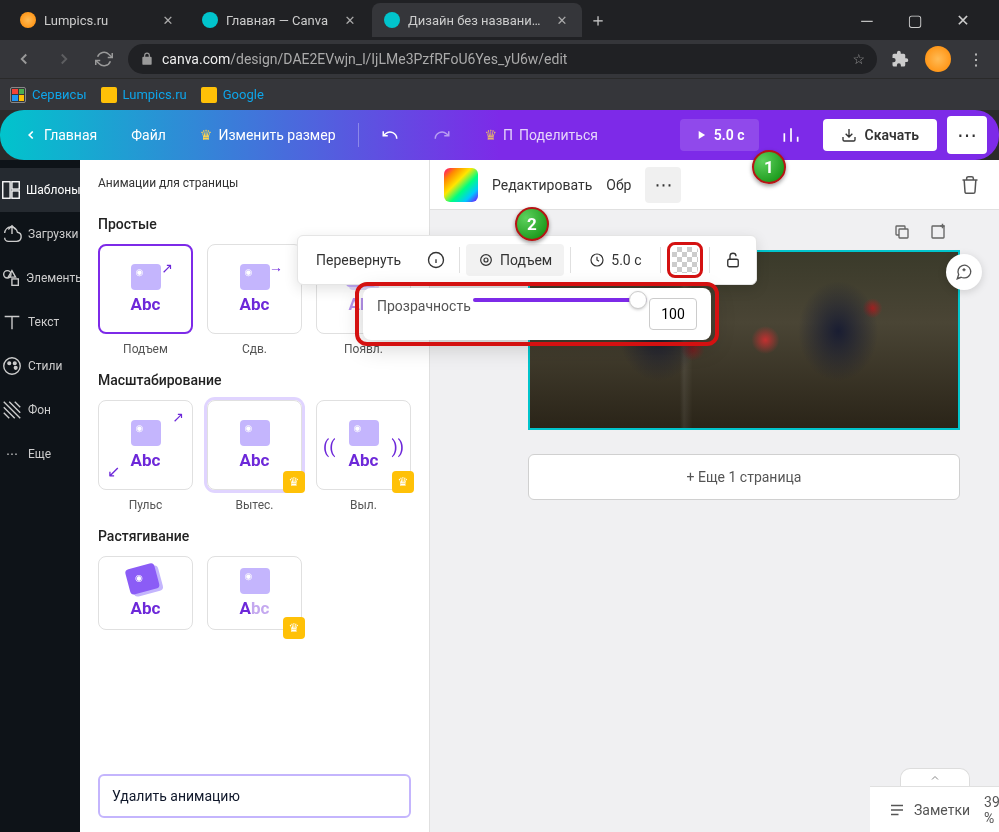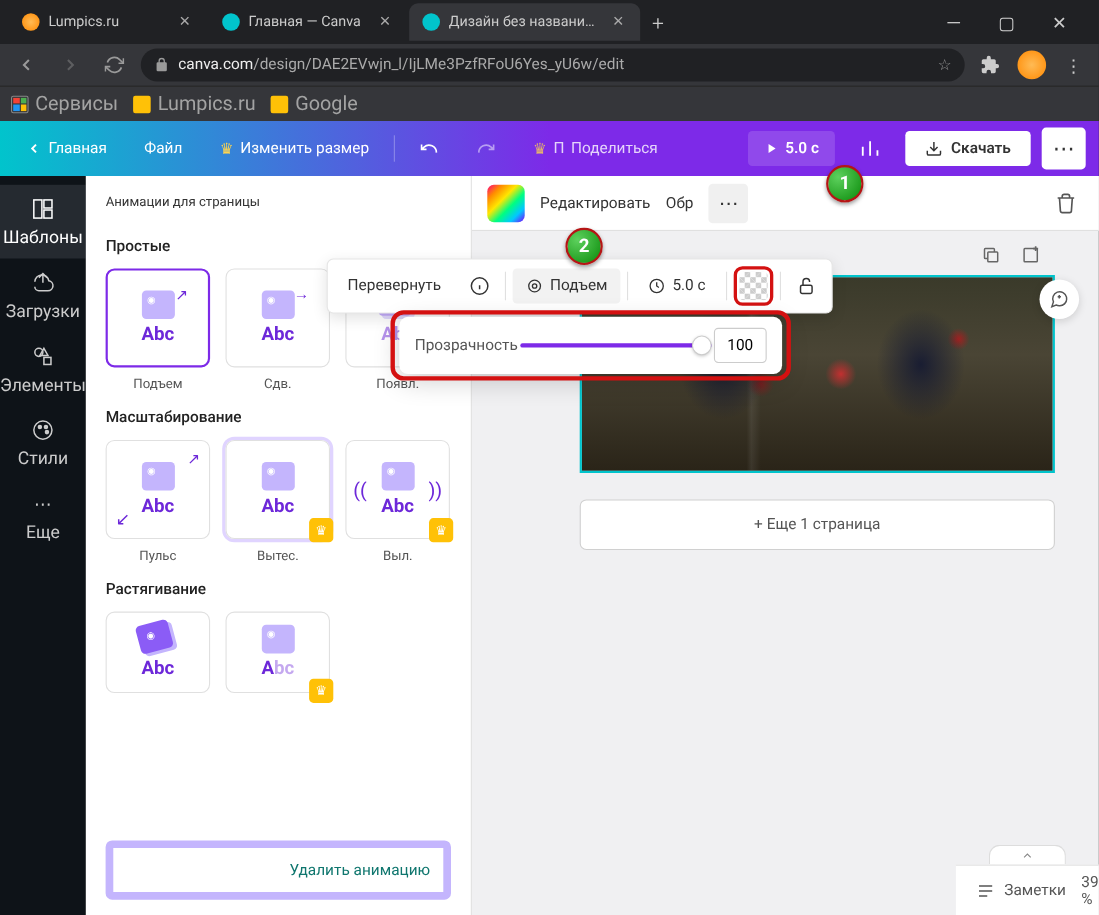--- a/index.html
+++ b/index.html
@@ -20,81 +20,81 @@
 .addr-row { display: flex; align-items: center; gap: 8px; padding: 4px 8px; background: #35363a; height: 38px; }
 .nav-btn { width: 32px; height: 32px; display: flex; align-items: center; justify-content: center; color: #9a9a9a; border-radius: 50%; }
 .addr-bar { flex: 1; display: flex; align-items: center; gap: 8px; background: #202124; border-radius: 18px; height: 30px; padding: 0 12px; color: #ccc; font-size: 14px; }
 .lock-ico { color: #9a9a9a; }
 .addr-text { flex: 1; color: #aaa; }
 .addr-domain { color: #eee; }
 .right-ico { width: 30px; height: 30px; display: flex; align-items: center; justify-content: center; color: #ccc; }
 .avatar-orange { width: 26px; height: 26px; border-radius: 50%; background: radial-gradient(circle, #ffbb55, #ff8800); }
 
 .bookmarks-row { display: flex; align-items: center; gap: 14px; padding: 6px 10px; background: #35363a; height: 32px; border-top: 1px solid #2a2a2a; }
-.bk-item { display: flex; align-items: center; gap: 6px; color: #a3a3a3; font-size: 18px; }
+.bk-item { display: flex; align-items: center; gap: 6px; color: #0ea5e9; font-size: 13px; }
 .bk-ico { width: 16px; height: 16px; background: #ffc107; border-radius: 2px; }
 .bk-ico.grid { background: transparent; border: 1px solid #888; display: grid; grid-template-columns: 1fr 1fr; grid-template-rows: 1fr 1fr; gap: 1px; padding: 1px; }
 .bk-ico.grid span { background: #f44336; }
 .bk-ico.grid span:nth-child(2) { background: #4caf50; }
 .bk-ico.grid span:nth-child(3) { background: #2196f3; }
 .bk-ico.grid span:nth-child(4) { background: #ffc107; }
 
 
-.canva-top { height: 50px; background: linear-gradient(90deg, #01c4cc, #7d2ae8, #7d2ae8); display: flex; align-items: center; padding: 0 12px; gap: 10px; color: #fff; font-size: 14px; }
+.canva-top { height: 50px; background: linear-gradient(90deg, #01c4cc, #7d2ae8, #7d2ae8); display: flex; align-items: center; padding: 0 12px; gap: 10px; color: #fff; font-size: 14px; border-radius: 24px; }
 .ct-btn { display: flex; align-items: center; gap: 6px; padding: 8px 12px; border-radius: 4px; cursor: pointer; }
 .ct-sep { width: 1px; height: 24px; background: rgba(255,255,255,0.3); }
 .ct-crown { color: #ffd54f; }
 .ct-play { display: flex; align-items: center; gap: 6px; background: rgba(255,255,255,0.15); padding: 8px 14px; border-radius: 4px; font-weight: 600; }
 .download-btn { background: #fff; color: #333; padding: 8px 18px; border-radius: 4px; display: flex; align-items: center; gap: 8px; font-weight: 600; }
 .more-dots { background: #fff; color: #333; width: 40px; height: 38px; display: flex; align-items: center; justify-content: center; border-radius: 4px; font-size: 20px; }
 
 
 .main { display: flex; height: calc(832px - 160px); }
 .tool-rail { width: 80px; background: #0e1318; display: flex; flex-direction: column; align-items: center; padding-top: 8px; }
-.rail-item { width: 100%; display: flex; flex-direction: column; align-items: center; gap: 4px; padding: 10px 0; color: #ccc; font-size: 16px; cursor: pointer; }
+.rail-item { width: 100%; display: flex; flex-direction: row; align-items: center; gap: 4px; padding: 10px 0; color: #ccc; font-size: 12px; cursor: pointer; }
 .rail-item.active { background: #252a30; color: #fff; }
 .rail-ico { width: 24px; height: 24px; display: flex; align-items: center; justify-content: center; }
 
 
 .anim-panel { width: 360px; background: #fff; display: flex; flex-direction: column; border-right: 1px solid #e0e0e0; }
 .anim-head { padding: 16px 18px 10px; font-size: 12px; color: #333; }
 .anim-body { flex: 1; overflow-y: auto; padding: 0 18px; }
 .anim-section-title { font-size: 14px; color: #222; margin: 16px 0 12px; font-weight: 500; }
 .anim-row { display: flex; gap: 14px; }
 .anim-card { width: 95px; display: flex; flex-direction: column; align-items: center; gap: 8px; cursor: pointer; }
 .anim-preview { width: 95px; height: 90px; border: 1px solid #e0e0e0; border-radius: 8px; display: flex; flex-direction: column; align-items: center; justify-content: center; gap: 4px; position: relative; }
 .anim-preview.selected { border: 2px solid #7d2ae8; }
 .ap-img { width: 30px; height: 26px; background: #c4b5fd; border-radius: 4px; position: relative; }
 .ap-img::before { content: ""; position: absolute; top: -3px; left: -3px; width: 30px; height: 26px; background: #8b5cf6; border-radius: 4px; z-index: -1; }
 .ap-img::after { content: "◉"; position: absolute; top: 3px; left: 5px; font-size: 9px; color: #fff; }
 .ap-text { font-weight: 700; color: #6d28d9; font-size: 17px; }
 .anim-label { font-size: 12px; color: #555; }
 .ap-arrow { position: absolute; top: 14px; right: 18px; font-size: 14px; color: #6d28d9; }
 .crown-badge { position: absolute; bottom: -4px; right: -4px; width: 22px; height: 22px; background: #ffc107; border-radius: 4px; display: flex; align-items: center; justify-content: center; font-size: 12px; color: #fff; }
-.remove-anim { margin: 14px 18px; padding: 12px; border: 7px solid #c4b5fd; border-radius: 6px; text-align: right; font-size: 14px; color: #0f766e; cursor: pointer; }
+.remove-anim { margin: 14px 18px; padding: 12px; border: 2px solid #c4b5fd; border-radius: 6px; text-align: left; font-size: 14px; color: #0f172a; cursor: pointer; }
 
 
 .edit-area { flex: 1; display: flex; flex-direction: column; background: #f0f0f2; position: relative; }
 .edit-toolbar { height: 50px; background: #fff; border-bottom: 1px solid #e0e0e0; display: flex; align-items: center; padding: 0 14px; gap: 14px; font-size: 14px; color: #333; }
 .et-color { width: 34px; height: 34px; border-radius: 6px; background: linear-gradient(135deg, #ff0080, #ff8c00, #ffe600, #00ff80, #00c8ff, #8000ff); cursor: pointer; }
 .et-link { cursor: pointer; text-align: center; }
 .et-more { width: 36px; height: 36px; display: flex; align-items: center; justify-content: center; border-radius: 4px; font-size: 18px; background: rgba(0,0,0,.06); }
 .trash-ico { margin-left: auto; width: 32px; height: 32px; display: flex; align-items: center; justify-content: center; }
 
 
 .float-toolbar { position: absolute; top: 61px; left: 297px; background: #fff; border: 1px solid #e5e5e5; border-radius: 6px; box-shadow: 0 4px 14px rgba(0,0,0,0.12); display: flex; align-items: center; padding: 6px; gap: 6px; z-index: 10; }
 .ft-btn { display: flex; align-items: center; gap: 6px; padding: 8px 12px; border-radius: 4px; font-size: 14px; color: #333; cursor: pointer; }
 .ft-btn.pill { background: #f2f2f2; }
 .ft-sep { width: 1px; height: 26px; background: #e0e0e0; }
 .ft-ico { width: 34px; height: 34px; display: flex; align-items: center; justify-content: center; border-radius: 4px; }
 
 
 .trans-pop { position: absolute; top: 109px; left: 363px; width: 348px; background: #fff; border-radius: 8px; box-shadow: 0 6px 24px rgba(0,0,0,0.2); padding: 10px 14px; z-index: 14; }
 .trans-highlight { border: 4px solid #d41111; border-radius: 12px; position: absolute; top: -6px; left: -8px; right: -8px; bottom: -6px; pointer-events: none; }
-.trans-row { display: flex; align-items: center; gap: 2px; }
+.trans-row { display: flex; gap: 2px; }
 .trans-label { font-size: 14px; color: #555; }
 .trans-slider { flex: 1; height: 4px; background: #7d2ae8; border-radius: 2px; position: relative; }
 .trans-thumb { position: absolute; right: 0; top: -7px; width: 18px; height: 18px; background: #fff; border: 1px solid #ccc; border-radius: 50%; box-shadow: 0 1px 3px rgba(0,0,0,.2); }
 .trans-val { width: 48px; height: 32px; border: 1px solid #ccc; border-radius: 4px; display: flex; align-items: center; justify-content: center; font-size: 14px; }
 
 
 .anno { position: absolute; width: 34px; height: 34px; border-radius: 50%; background: radial-gradient(circle at 30% 30%, #5dd15d, #0a8a0a); border: 2px solid #b51515; display: flex; align-items: center; justify-content: center; color: #fff; font-weight: 700; font-size: 17px; z-index: 30; box-shadow: 0 2px 4px rgba(0,0,0,.4); }
 
 
 .canvas-wrap { flex: 1; position: relative; padding: 20px 40px; }
@@ -298,27 +298,43 @@
             <circle cx="8" cy="8" r="4"></circle>
             <rect x="13" y="13" width="7" height="7"></rect>
             <path d="M13 4l4 7h-8z"></path>
           </svg>
       </div>
       <span>Элементы</span>
     </div>
     <div class="rail-item">
       <div class="rail-ico">
         <svg width="22" height="22" viewBox="0 0 24 24" fill="none" stroke="currentColor" stroke-width="1.5">
+            <path d="M4 6h16M12 6v14"></path>
+          </svg>
+      </div>
+      <span>Текст</span>
+    </div>
+    <div class="rail-item">
+      <div class="rail-ico">
+        <svg width="22" height="22" viewBox="0 0 24 24" fill="none" stroke="currentColor" stroke-width="1.5">
             <circle cx="12" cy="12" r="9"></circle>
             <circle cx="9" cy="9" r="1.5" fill="currentColor"></circle>
             <circle cx="15" cy="9" r="1.5" fill="currentColor"></circle>
             <circle cx="16" cy="14" r="1.5" fill="currentColor"></circle>
           </svg>
       </div>
       <span>Стили</span>
+    </div>
+    <div class="rail-item">
+      <div class="rail-ico">
+        <svg width="22" height="22" viewBox="0 0 24 24" fill="none" stroke="currentColor" stroke-width="1.5">
+            <path d="M3 3l18 18M3 9l12 12M3 15l6 6M9 3l12 12M15 3l6 6"></path>
+          </svg>
+      </div>
+      <span>Фон</span>
     </div>
     <div class="rail-item">
       <div class="rail-ico">⋯</div>
       <span>Еще</span>
     </div>
   </div>
 
   <div class="anim-panel">
     <div class="anim-head">Анимации для страницы</div>
     <div class="anim-body">

